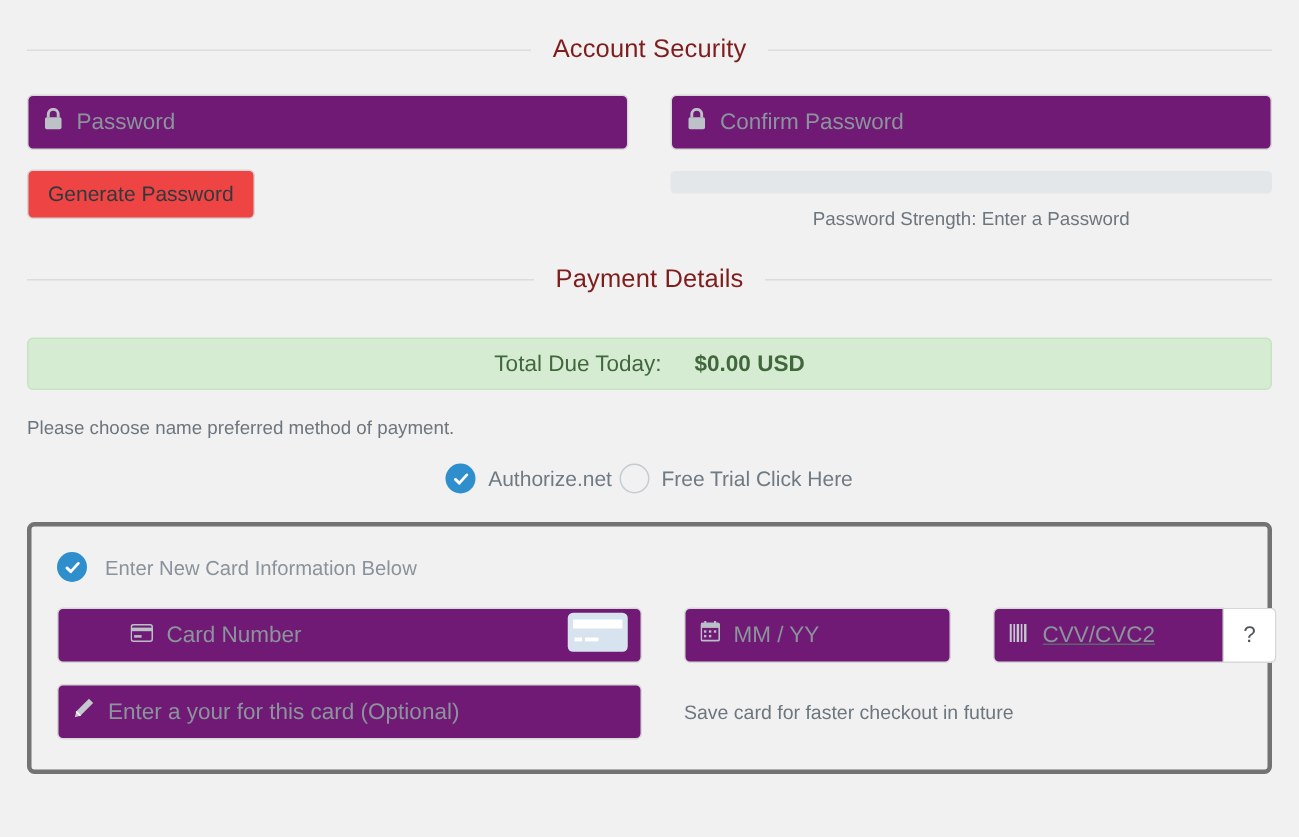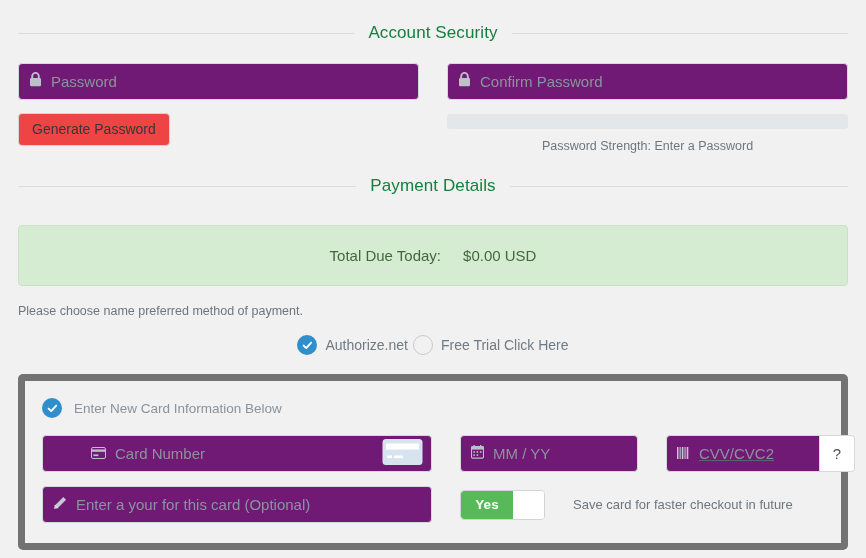--- a/index.html
+++ b/index.html
@@ -19,21 +19,21 @@
     gap: 14px;
     padding: 0 18px;
   }
   .legend .rule {
     flex: 1 1 auto; height: 0;
     border-top: 1px solid #dcdcdc;
   }
   .legend .legend-text {
     flex: 0 0 auto;
     font-size: 17px;
-    color: #15803d;
+    color: #7f1d1d;
     letter-spacing: .1px;
     white-space: nowrap;
   }
 
   
   .field {
     background: #701a75;
     border: 1px solid #d8d8d8;
     border-radius: 4px;
     height: 37px;
@@ -83,28 +83,28 @@
     font-size: 12.5px;
     color: #6d767e;
   }
 
   
   .alert {
     margin: 0 18px;
     background: #d6ecd2;
     border: 1px solid #c8e3c3;
     border-radius: 4px;
-    height: 61px;
+    height: 35px;
     display: flex;
     align-items: center;
     justify-content: center;
     font-size: 15px;
     color: #41683c;
   }
-  .alert .amount { font-weight: normal; margin-left: 22px; }
+  .alert .amount { font-weight: bold; margin-left: 22px; }
 
   .helper {
     padding: 0 18px;
     font-size: 12.5px;
     color: #6d767e;
   }
 
   
   .radio-row {
     display: flex;
@@ -118,21 +118,21 @@
     width: 20px; height: 20px; border-radius: 50%;
     flex: 0 0 auto;
     display: flex; align-items: center; justify-content: center;
   }
   .dot.on  { background: #2f8fcd; }
   .dot.off { background: transparent; border: 1px solid #c6cbd0; }
 
   
   .panel {
     margin: 0 18px;
-    border: 7px solid #737373;
+    border: 3px solid #737373;
     border-radius: 5px;
     padding: 17px 17px 20px;
   }
   .panel-head {
     display: flex; align-items: center; gap: 12px;
     margin-bottom: 17px;
   }
   .panel-head .lab { font-size: 13.5px; color: #8a939b; }
   .panel-row { display: flex; gap: 28px; align-items: center; }
 
@@ -329,22 +329,18 @@
           <span class="icon">
             <svg width="14" height="14" viewBox="0 0 14 14">
               <path d="M10.3 0.9 L13.1 3.7 L4.6 12.2 L0.9 13.1 L1.8 9.4 Z" fill="#c3c9ce"></path>
               <path d="M1.8 9.4 L4.6 12.2" stroke="#ffffff" stroke-width="0.9"></path>
             </svg>
           </span>
           <span class="ph">Enter a your for this card (Optional)</span>
         </div>
       </div>
 
-      <div class="toggle">
-        <div class="on-part">Yes</div>
-        <div class="knob"></div>
-      </div>
 
       <div class="save-label">Save card for faster checkout in future</div>
     </div>
 
   </div>
 </div>
 
 </body></html>

